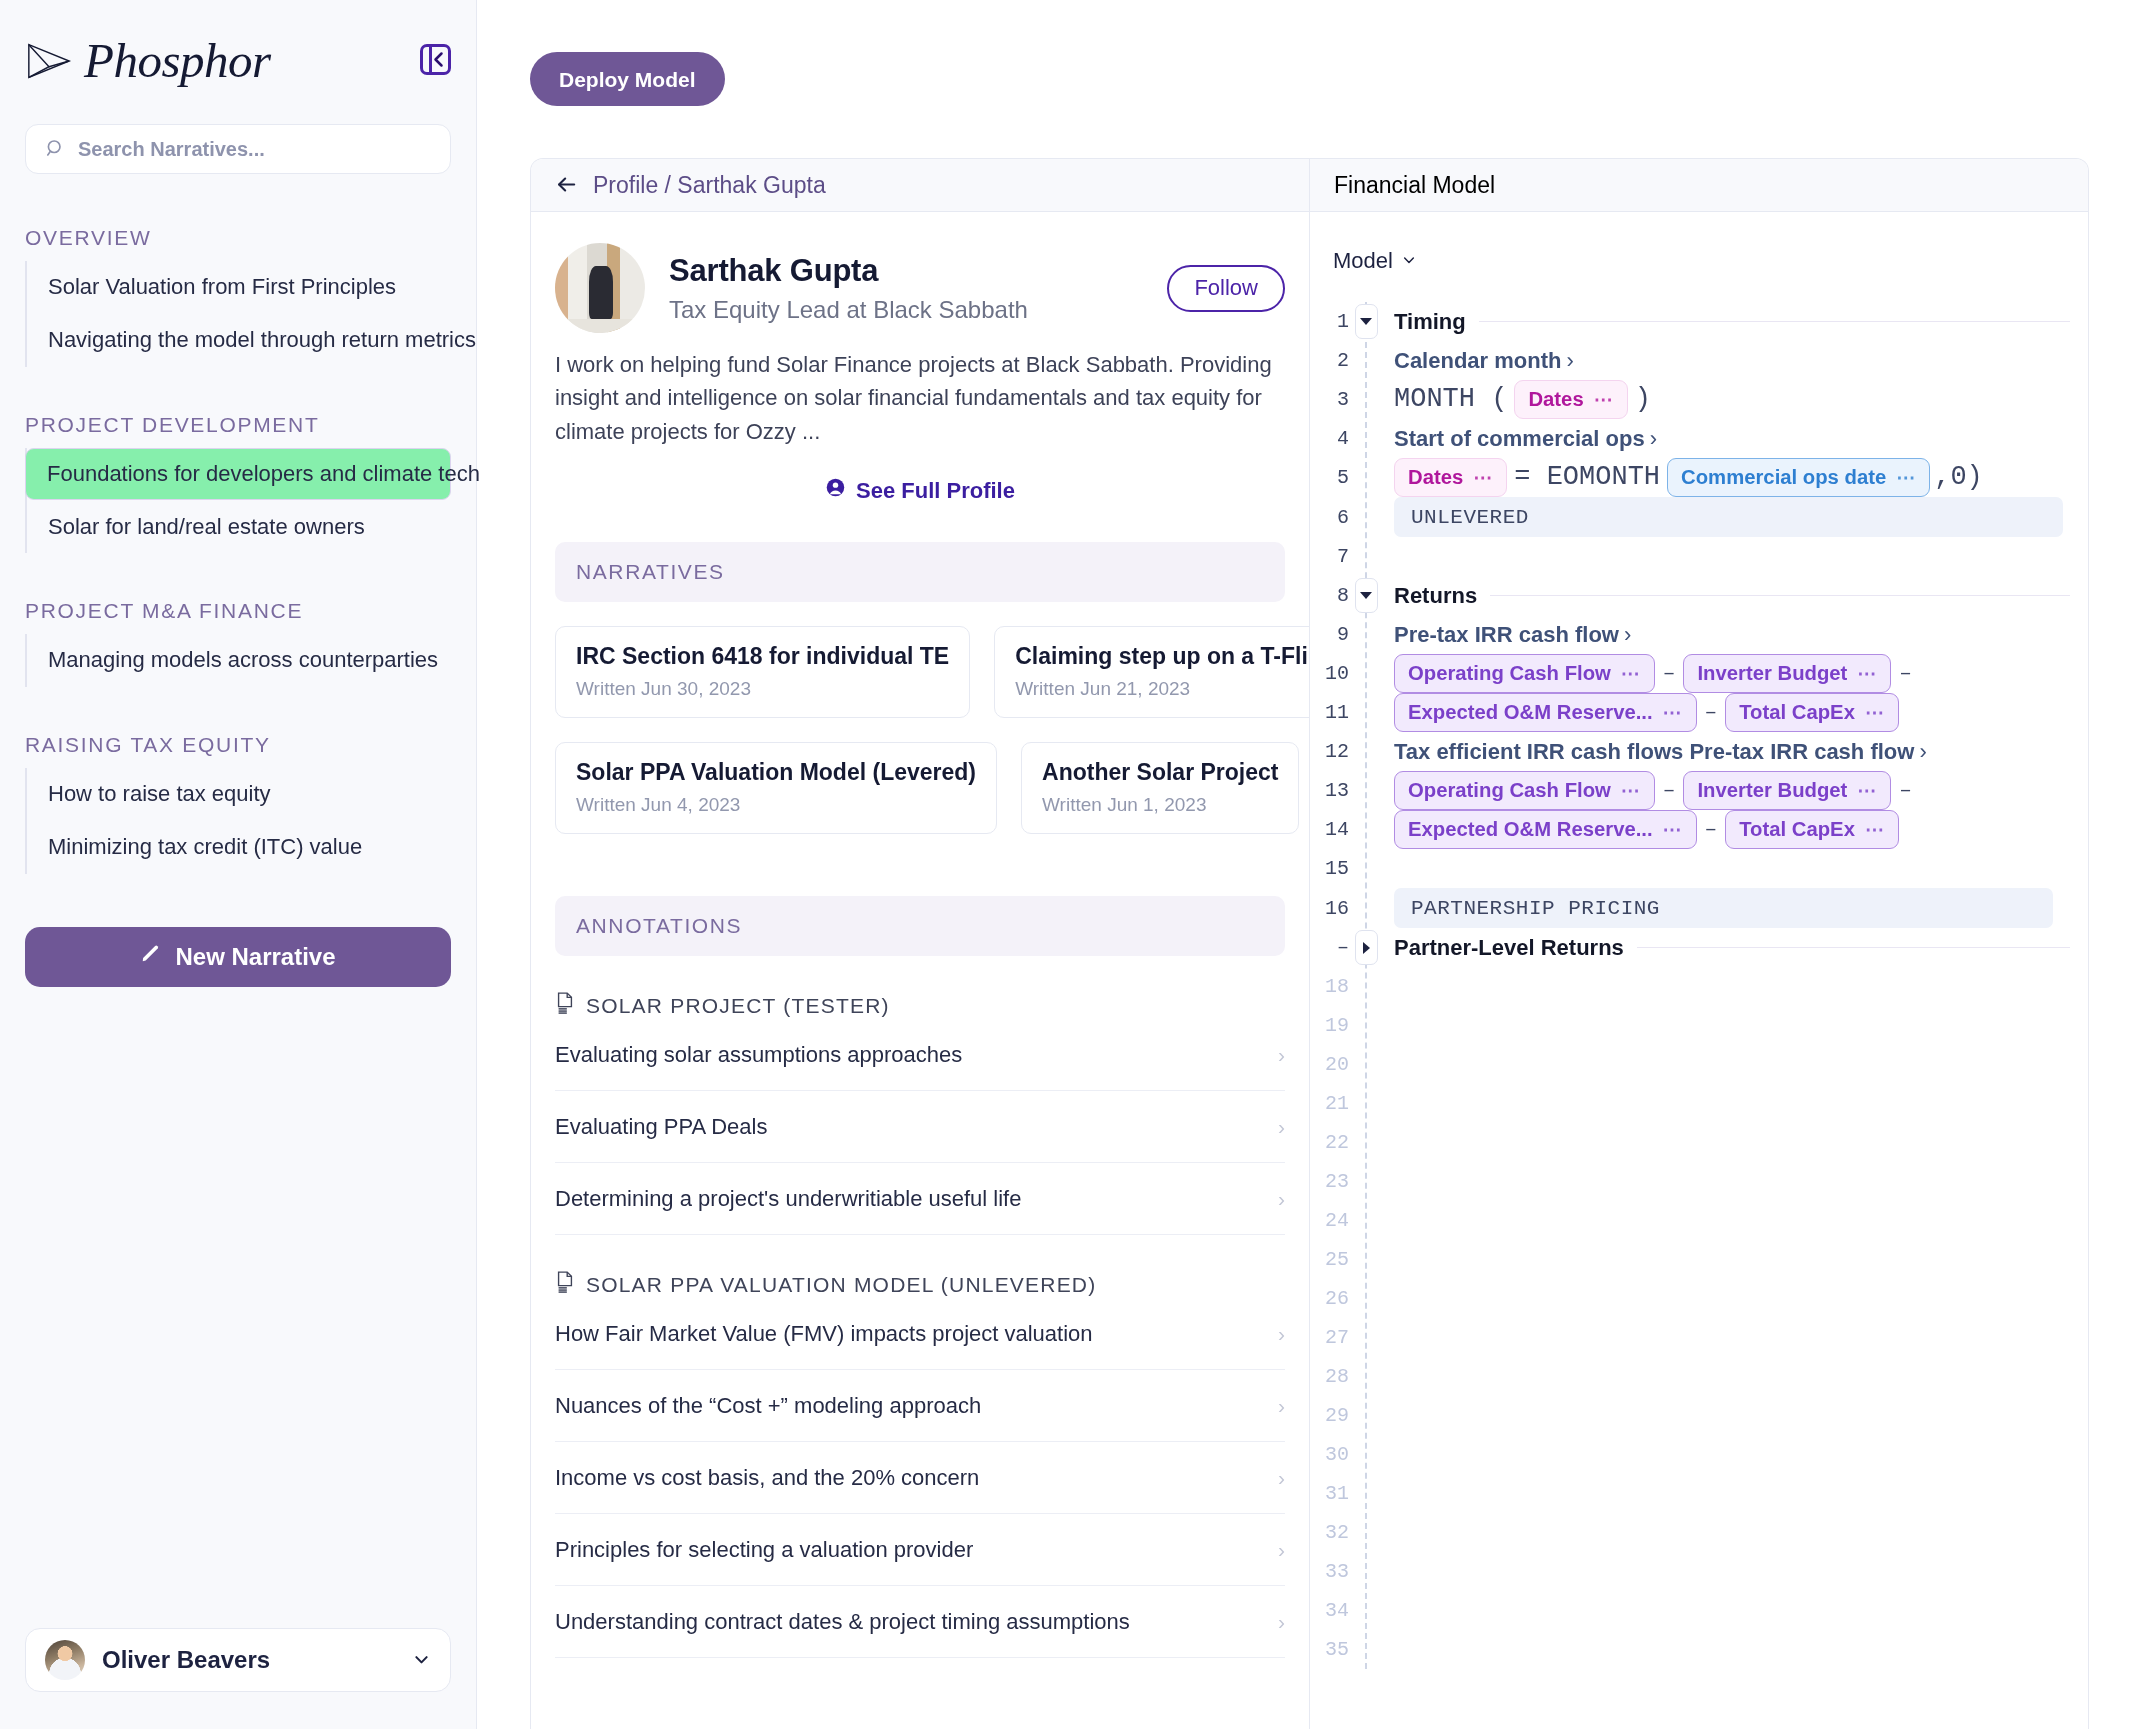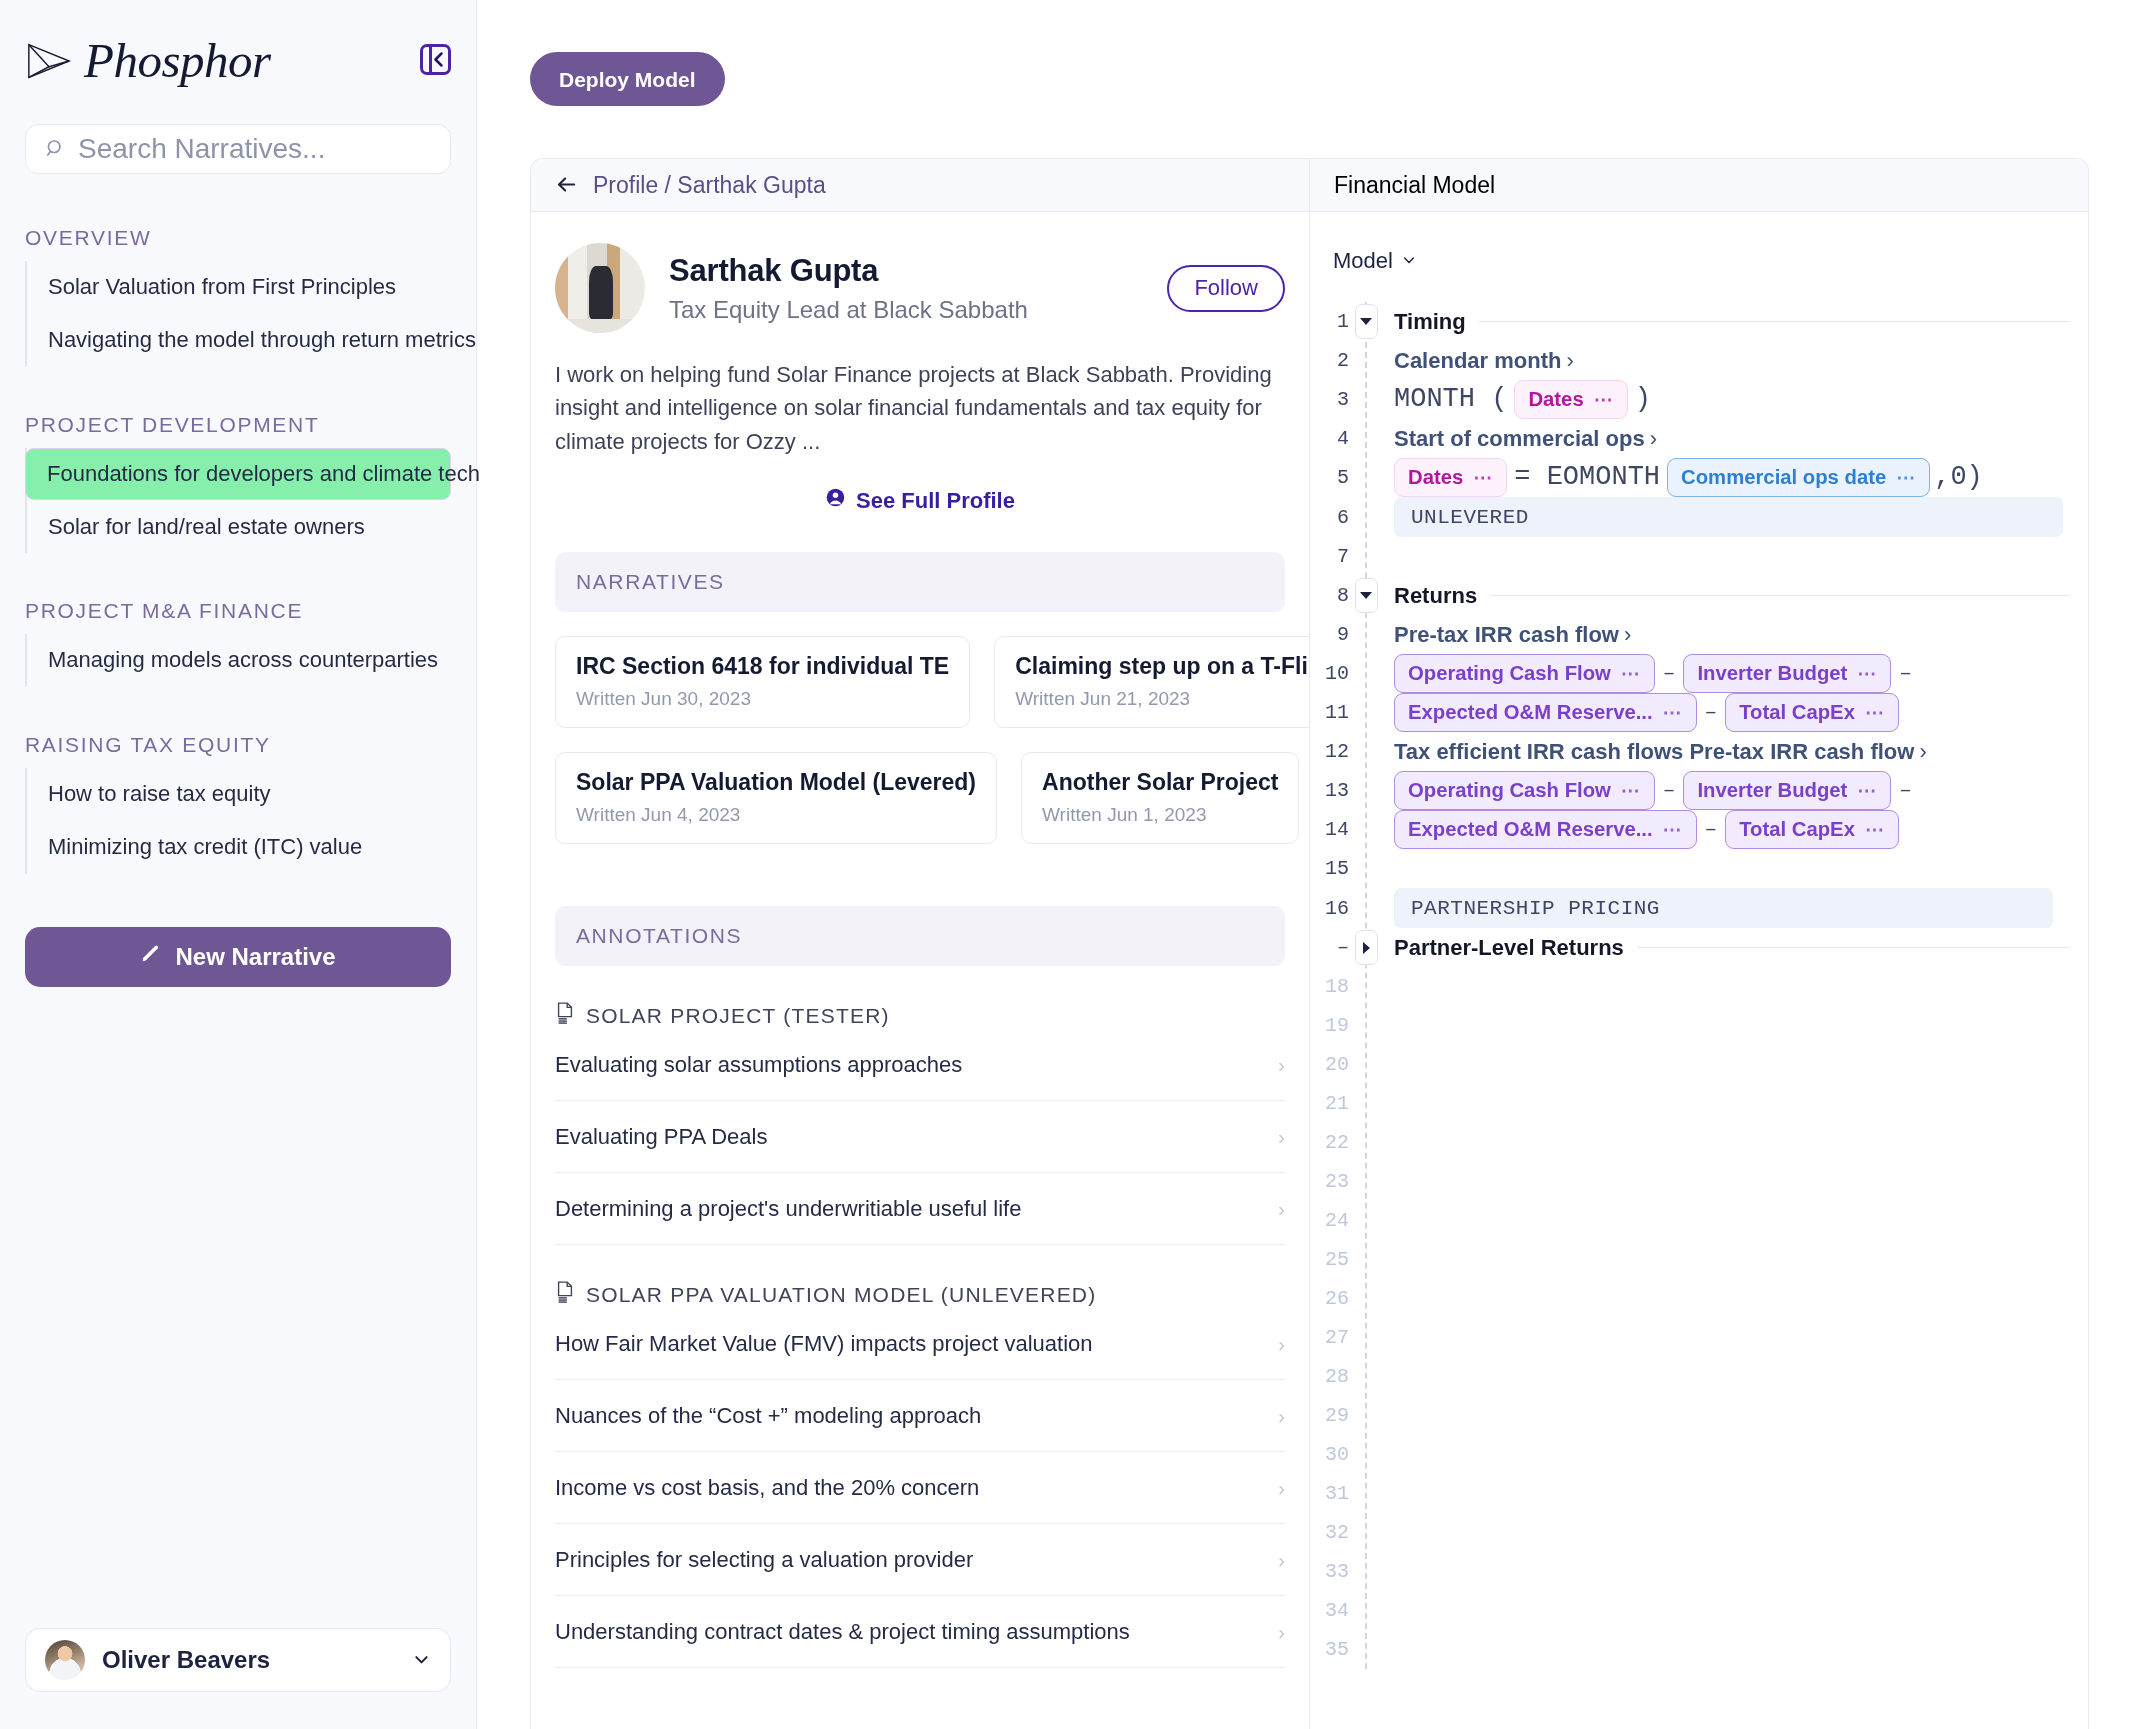--- a/index.html
+++ b/index.html
@@ -59,23 +59,24 @@
     background: #ffffff;
     border: 1.5px solid #e6e9f2;
     border-radius: 13px;
     display: flex; align-items: center;
     padding: 0 19px;
     gap: 12px;
   }
   .search-box input {
     border: 0; outline: 0; background: transparent;
     font-family: "Liberation Sans", sans-serif;
-    font-size: 28px;
+    font-size: 20px;
     color: #701a75;
     width: 100%;
+    font-weight: bold;
   }
   .search-box input::placeholder { color: #8e93ad; }
 
   .nav-scroll { padding: 0 25px; margin-top: 52px; flex: 0 0 auto; }
   .nav-group { margin-bottom: 0; }
   .nav-group-title {
     font-size: 21px;
     letter-spacing: 1.7px;
     color: #7a6b9f;
     text-transform: uppercase;
@@ -225,21 +226,21 @@
     height: 47px;
     padding: 0 25px;
     font-family: "Liberation Sans", sans-serif;
     font-size: 22px;
     cursor: pointer;
   }
   .pbio {
     font-size: 22px;
     line-height: 1.52;
     color: #3d4258;
-    margin-top: 25px;
+    margin-top: 15px;
   }
   .see-full {
     display: flex; align-items: center; justify-content: center;
     gap: 10px;
     margin-top: 29px;
     color: #3b1ea0;
     font-size: 22px;
     font-weight: 700;
     cursor: pointer;
   }

